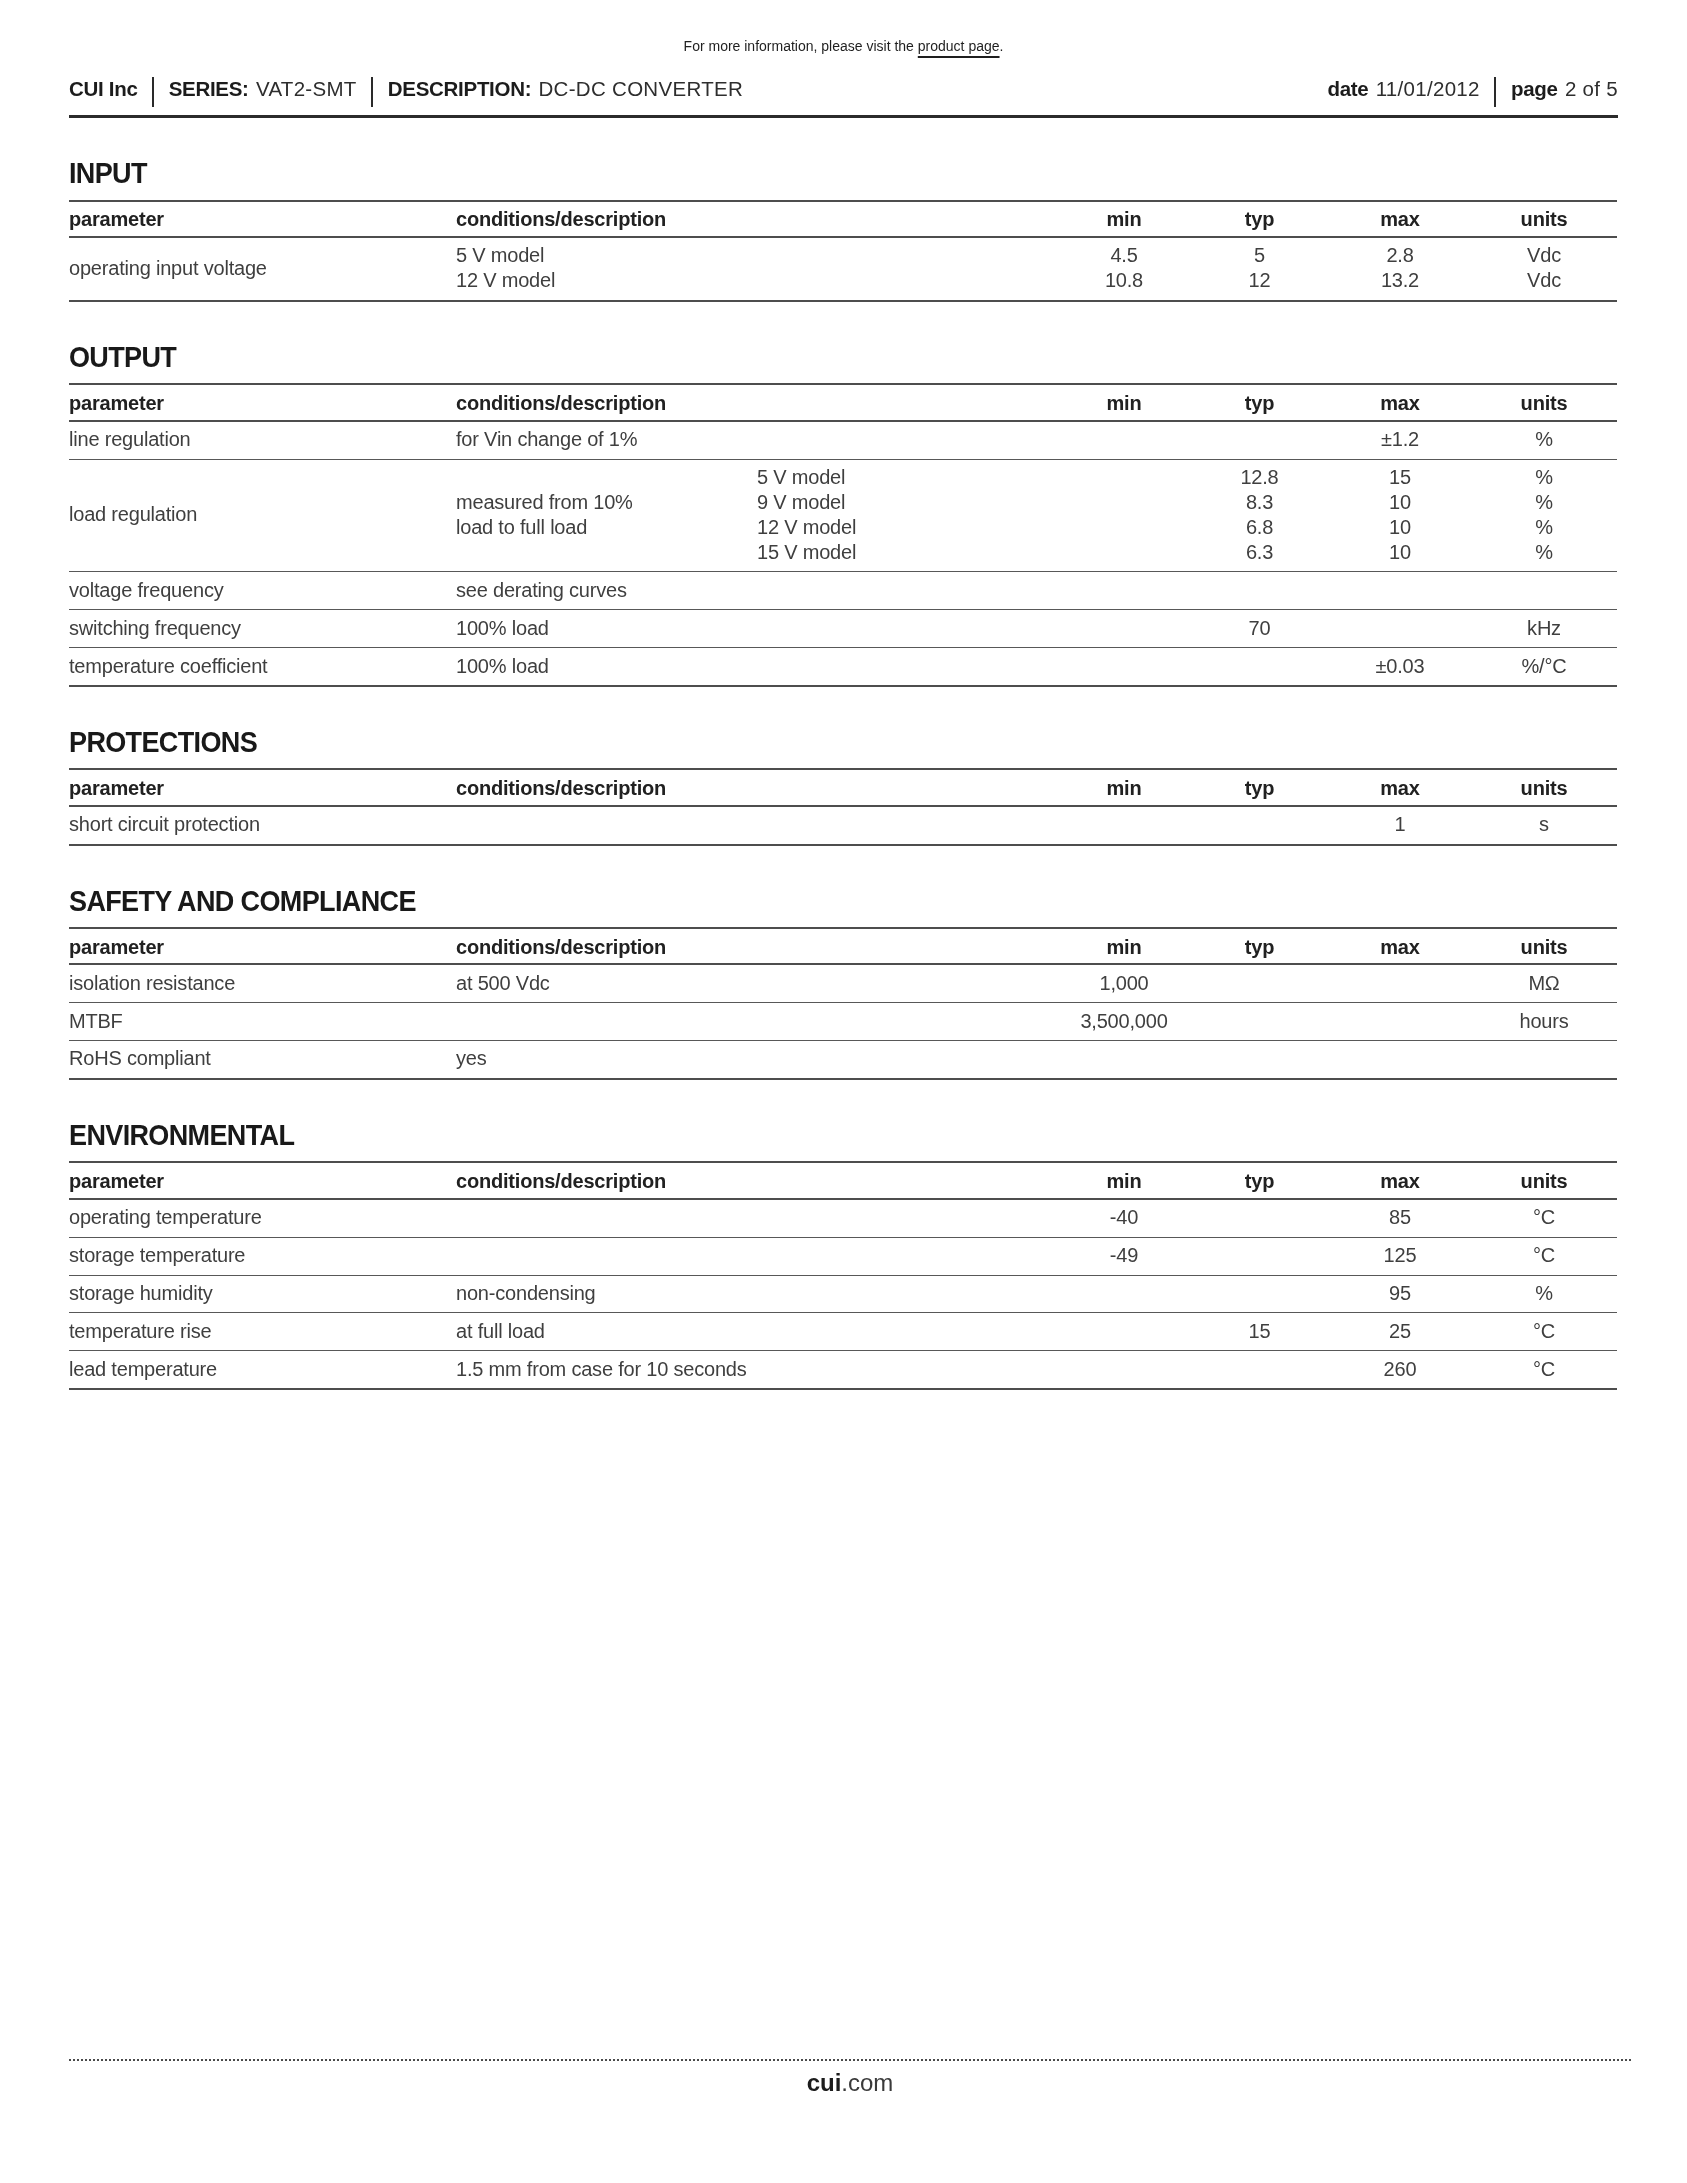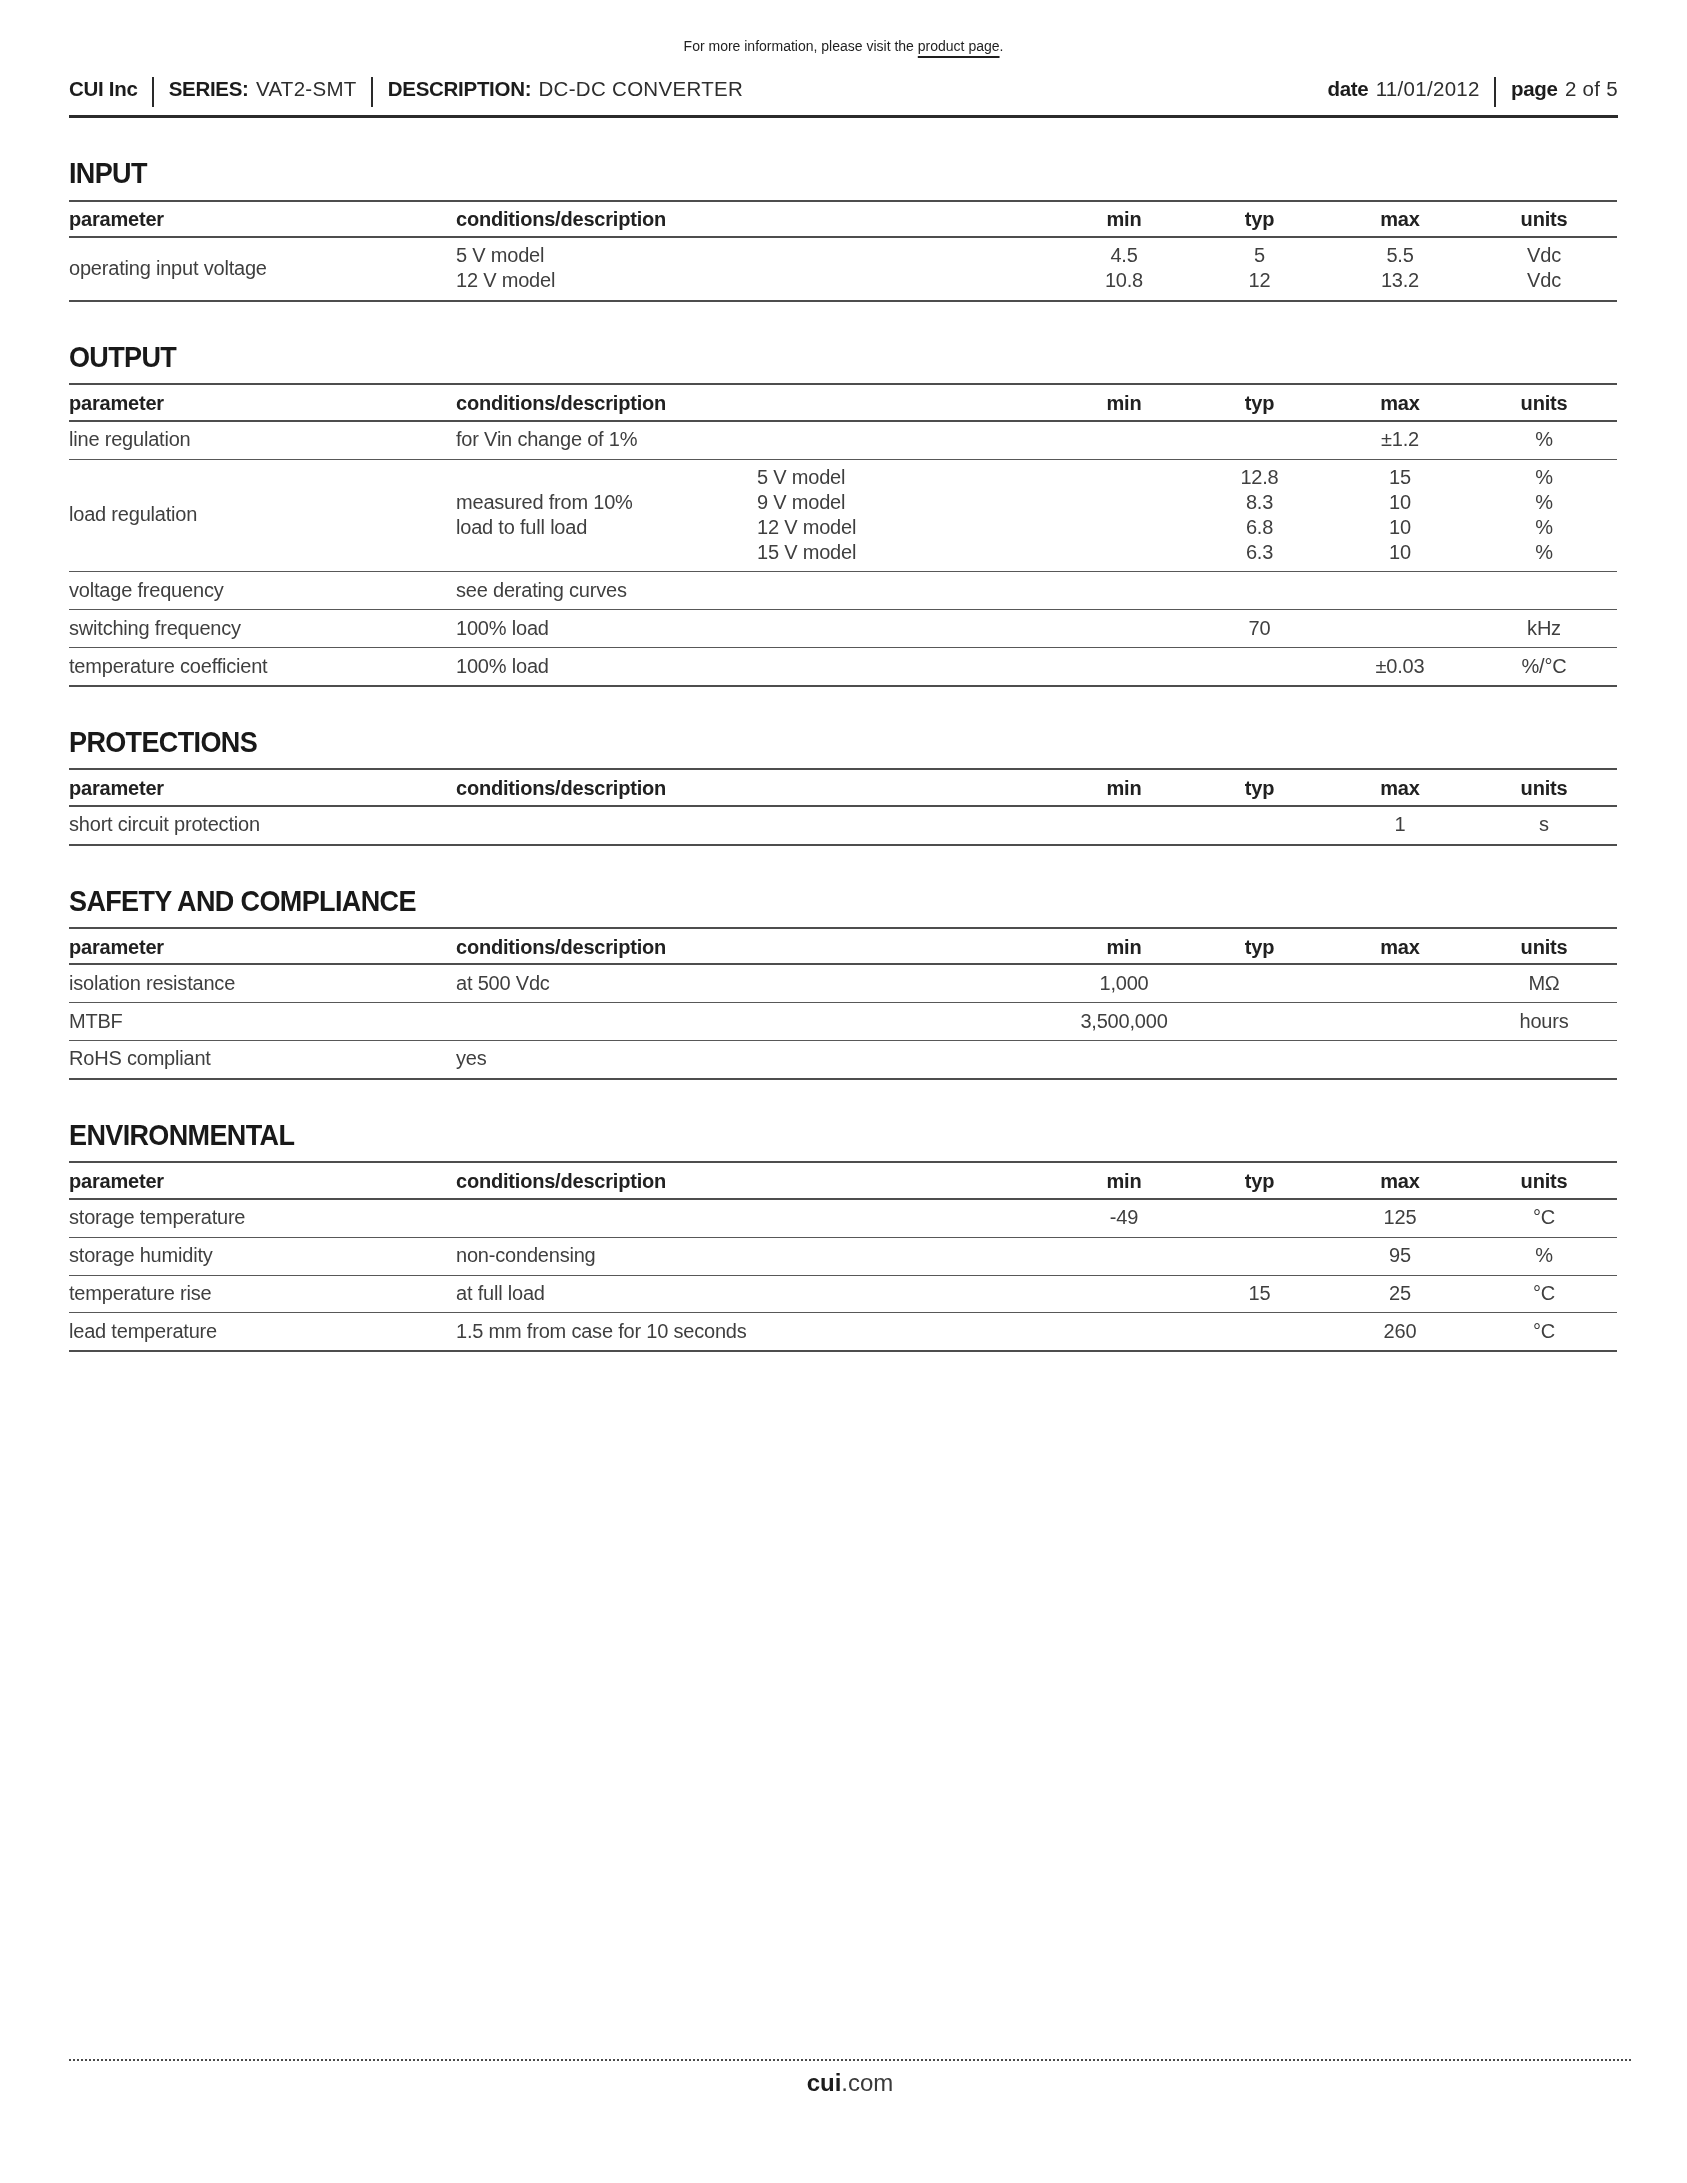--- a/index.html
+++ b/index.html
@@ -151,21 +151,21 @@
               </td>
               <td class="ctr">
                 <div>4.5</div>
                 <div>10.8</div>
               </td>
               <td class="ctr">
                 <div>5</div>
                 <div>12</div>
               </td>
               <td class="ctr">
-                <div>5.5</div>
+                <div>2.8</div>
                 <div>13.2</div>
               </td>
               <td class="ctr">
                 <div>Vdc</div>
                 <div>Vdc</div>
               </td>
             </tr>
           </tbody>
         </table>
       </section>
@@ -415,20 +415,36 @@
               <th colspan="2" class="left">conditions/description</th>
               <th class="ctr">min</th>
               <th class="ctr">typ</th>
               <th class="ctr">max</th>
               <th class="ctr">units</th>
             </tr>
           </thead>
           <tbody>
             <tr>
               <td class="left">
+                <div>operating temperature</div>
+              </td>
+              <td colspan="2" class="left"></td>
+              <td class="ctr">
+                <div>-40</div>
+              </td>
+              <td class="ctr"></td>
+              <td class="ctr">
+                <div>85</div>
+              </td>
+              <td class="ctr">
+                <div>°C</div>
+              </td>
+            </tr>
+            <tr>
+              <td class="left">
                 <div>storage temperature</div>
               </td>
               <td colspan="2" class="left"></td>
               <td class="ctr">
                 <div>-49</div>
               </td>
               <td class="ctr"></td>
               <td class="ctr">
                 <div>125</div>
               </td>

